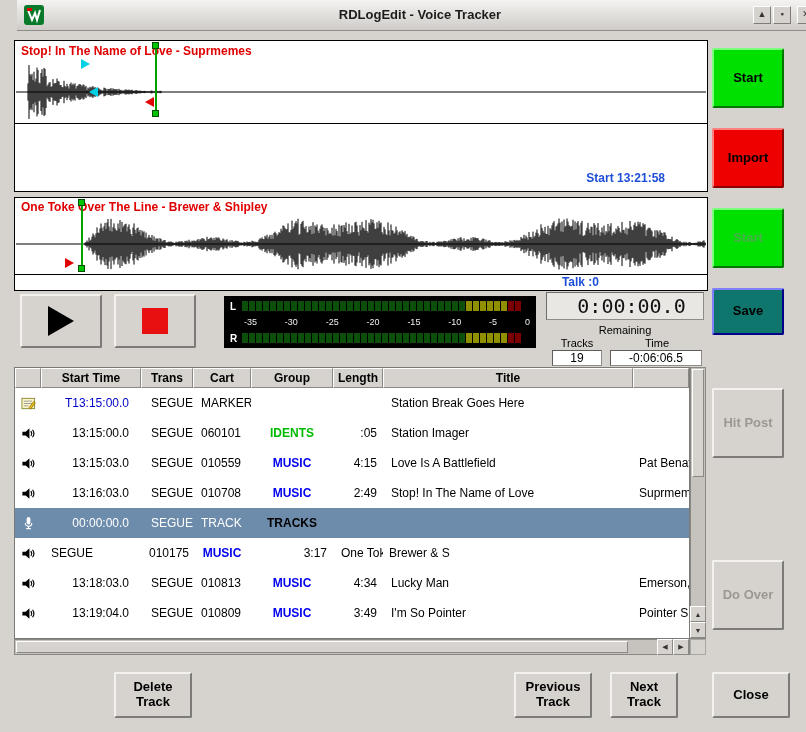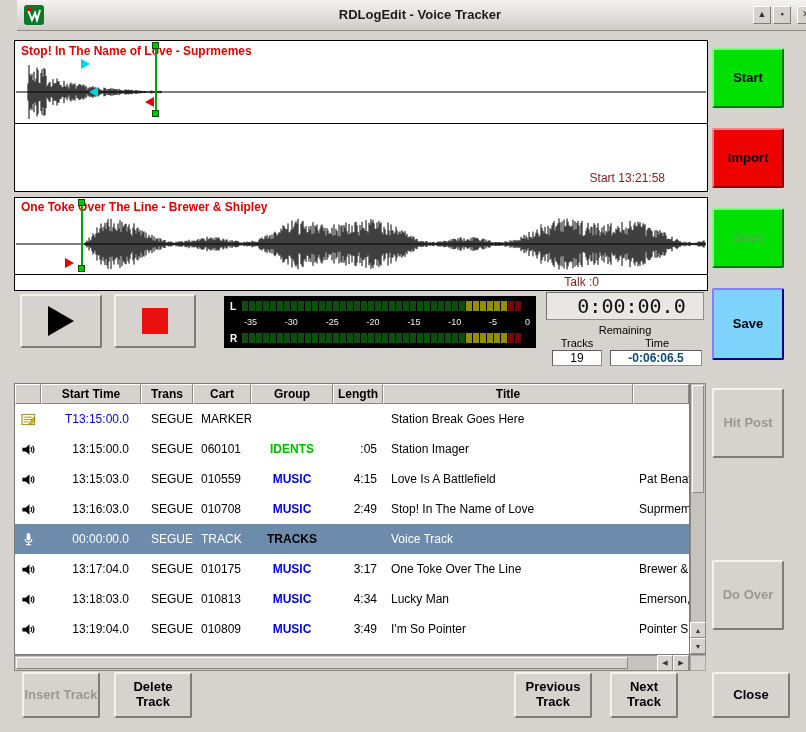--- a/index.html
+++ b/index.html
@@ -6,21 +6,21 @@
   body{width:806px;height:732px;overflow:hidden;background:#d6d3ce;font-family:"Liberation Sans",sans-serif;}
   #app{position:relative;width:806px;height:732px;background:#d6d3ce;overflow:hidden;}
   .abs{position:absolute;}
   
   .titlebar{left:17px;top:0;width:806px;height:30px;background:linear-gradient(#f4f3f1,#cfccc8);border-bottom:1px solid #8f8d8a;}
   .titlebar .title{position:absolute;left:0;right:0;top:7px;text-align:center;font-weight:bold;font-size:13px;color:#1c1c1c;}
   .winbtn{position:absolute;top:6px;width:18px;height:18px;background:#d6d3ce;border:1px solid #7f7d7a;border-top-color:#ffffff;border-left-color:#ffffff;box-sizing:border-box;font-size:9px;line-height:15px;text-align:center;color:#333;}
   
   .pane{background:#ffffff;border:1px solid #000;box-sizing:content-box;}
   .pane-title{position:absolute;left:6px;top:3px;color:#e00000;font-weight:bold;font-size:12px;white-space:nowrap;z-index:3;}
-  .pane-footer{position:absolute;color:#7f1d1d;font-weight:normal;font-size:12px;white-space:nowrap;z-index:3;}
+  .pane-footer{position:absolute;color:#1d4ed8;font-weight:bold;font-size:12px;white-space:nowrap;z-index:3;}
   .hline{position:absolute;left:0;right:0;height:1px;background:#000;}
   .tri{position:absolute;width:0;height:0;z-index:4;}
   .gline{position:absolute;width:2px;background:#00a000;z-index:4;}
   .gsq{position:absolute;width:7px;height:7px;background:#00c400;border:1px solid #004e00;box-sizing:border-box;z-index:5;}
   
   .btn{display:flex;align-items:center;justify-content:center;text-align:center;font-weight:bold;font-size:13px;line-height:1.15;color:#000;background:#d6d3ce;border:2px solid;border-color:#f4f2ef #7d7b78 #7d7b78 #f4f2ef;border-radius:2px;box-sizing:border-box;cursor:default;}
   .btn.disabled{color:#9b9894;}
   
   .meter{background:#000;box-sizing:border-box;padding:4px 6px;display:flex;flex-direction:column;justify-content:space-between;}
   .meter-row{display:flex;align-items:center;height:12px;}
@@ -209,42 +209,42 @@
           <div class="seg" style="background: rgb(124, 0, 0);"></div>
         </div>
     </div>
   </div>
 
   <div class="abs clockbox" style="left:546px;top:292px;width:158px;height:28px;">0:00:00.0</div>
   <div class="abs small-label" style="left:546px;top:324px;width:158px;">Remaining</div>
   <div class="abs small-label" style="left:548px;top:337px;width:58px;">Tracks</div>
   <div class="abs small-label" style="left:612px;top:337px;width:90px;">Time</div>
   <div class="abs valbox" style="left:552px;top:350px;width:50px;height:16px;">19</div>
-  <div class="abs valbox" style="left:610px;top:350px;width:92px;height:16px;color:#0c4a6e;font-weight:bold;">-0:06:06.5</div>
+  <div class="abs valbox" style="left:610px;top:350px;width:92px;height:16px;color:#000000;font-weight:normal;">-0:06:06.5</div>
 
   <div class="abs btn" style="left: 712px; top: 48px; width: 72px; height: 60px; border-color: rgb(124, 255, 124) rgb(0, 119, 0) rgb(0, 119, 0) rgb(124, 255, 124); background: rgb(0, 224, 0);">
       <span>Start</span>
     </div>
   <div class="abs btn" style="left: 712px; top: 128px; width: 72px; height: 60px; border-color: rgb(255, 128, 128) rgb(141, 0, 0) rgb(141, 0, 0) rgb(255, 128, 128); background: rgb(238, 0, 0);">
       <span>Import</span>
     </div>
   <div class="abs btn" style="left: 712px; top: 208px; width: 72px; height: 60px; border-color: rgb(124, 255, 124) rgb(0, 119, 0) rgb(0, 119, 0) rgb(124, 255, 124); color: rgb(73, 176, 73); background: rgb(0, 224, 0);">
       <span>Start</span>
     </div>
-  <div class="abs btn" style="left: 712px; top: 288px; width: 72px; height: 72px; border-color: rgb(128, 128, 255) rgb(0, 0, 136) rgb(0, 0, 136) rgb(128, 128, 255); background: #7dd3fc;">
+  <div class="abs btn" style="left: 712px; top: 288px; width: 72px; height: 47px; border-color: rgb(128, 128, 255) rgb(0, 0, 136) rgb(0, 0, 136) rgb(128, 128, 255); background: #0f766e;">
       <span>Save</span>
     </div>
   <div class="abs btn disabled" style="left:712px;top:388px;width:72px;height:70px;">
       <span>Hit Post</span>
     </div>
   <div class="abs btn disabled" style="left:712px;top:560px;width:72px;height:70px;">
       <span>Do Over</span>
     </div>
 
-  <div class="abs" style="left:14px;top:367px;width:692px;height:288px;margin-top:16px;">
+  <div class="abs" style="left:14px;top:367px;width:692px;height:288px;">
     <div class="tmain">
       <div class="thead">
         <div class="th"></div>
         <div class="th">Start Time</div>
         <div class="th">Trans</div>
         <div class="th">Cart</div>
         <div class="th">Group</div>
         <div class="th">Length</div>
         <div class="th">Title</div>
         <div class="th"></div>
@@ -320,32 +320,30 @@
                 <rect x="6" y="1" width="4" height="8" rx="2" fill="currentColor"></rect>
                 <path d="M4.5 7.5a3.5 3.5 0 0 0 7 0" stroke="currentColor" stroke-width="1.2" fill="none"></path>
                 <path d="M8 11v2.5M5.5 13.5h5" stroke="currentColor" stroke-width="1.2" fill="none"></path>
               </svg>
             </div>
     <div class="c-start">00:00:00.0</div>
     <div class="c-trans">SEGUE</div>
     <div class="c-cart">TRACK</div>
     <div class="c-group" style="color: rgb(0, 0, 0);">TRACKS</div>
     <div class="c-len"></div>
-    <div class="c-title">Voice Track</div>
     <div class="c-artist"></div>
   </div>
           <div class="logrow">
     <div class="c-icon">
               <svg width="15" height="15" viewBox="0 0 16 16">
                 <polygon points="1.5,6 5,6 9,2.5 9,13.5 5,10 1.5,10" fill="currentColor"></polygon>
                 <path d="M10.5 5.5q1.8 2.5 0 5" stroke="currentColor" stroke-width="1.2" fill="none"></path>
                 <path d="M12.3 4q2.9 4 0 8" stroke="currentColor" stroke-width="1.2" fill="none"></path>
               </svg>
             </div>
-    <div class="c-start">13:17:04.0</div>
     <div class="c-trans">SEGUE</div>
     <div class="c-cart">010175</div>
     <div class="c-group" style="color: rgb(0, 0, 238);">MUSIC</div>
     <div class="c-len">3:17</div>
     <div class="c-title">One Toke Over The Line</div>
     <div class="c-artist">Brewer &amp; S</div>
   </div>
           <div class="logrow">
     <div class="c-icon">
               <svg width="15" height="15" viewBox="0 0 16 16">
@@ -410,23 +408,20 @@
       <div class="sbbtn" style="left:642px;top:-1px;">
           <span>◀</span>
         </div>
       <div class="sbbtn" style="left:658px;top:-1px;">
           <span>▶</span>
         </div>
     </div>
     <div class="abs" style="left:676px;top:272px;width:16px;height:16px;background:#d6d3ce;border:1px solid #a9a7a4;box-sizing:border-box;"></div>
   </div>
 
-  <div class="abs btn disabled" style="left:22px;top:672px;width:78px;height:46px;">
-      <span>Insert Track</span>
-    </div>
   <div class="abs btn" style="left:114px;top:672px;width:78px;height:46px;">
       <span>Delete Track</span>
     </div>
   <div class="abs btn" style="left:514px;top:672px;width:78px;height:46px;">
       <span>Previous Track</span>
     </div>
   <div class="abs btn" style="left:610px;top:672px;width:68px;height:46px;">
       <span>Next Track</span>
     </div>
   <div class="abs btn" style="left:712px;top:672px;width:78px;height:46px;">

